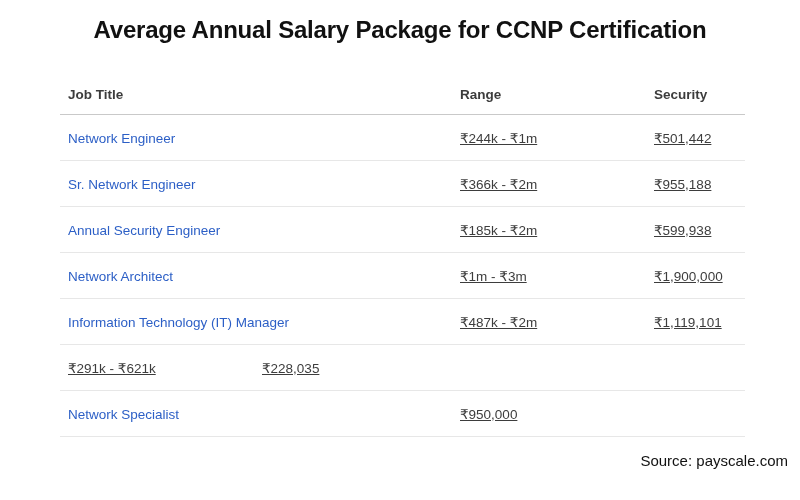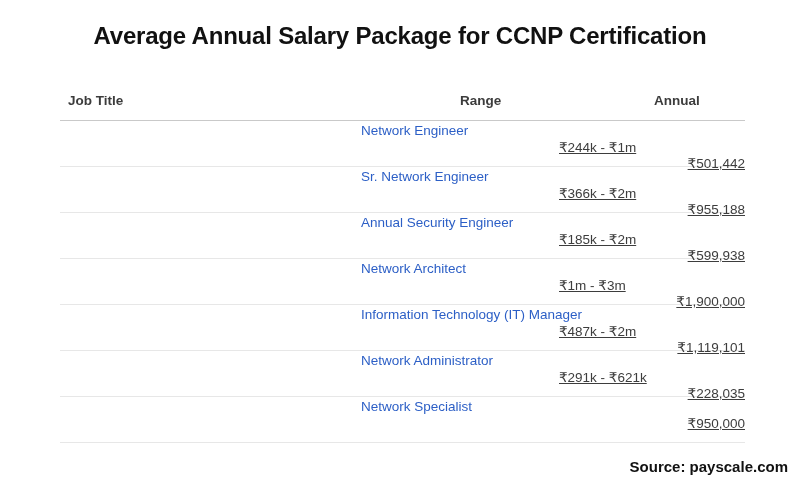--- a/index.html
+++ b/index.html
@@ -7,21 +7,21 @@
     width: 800px; height: 500px;
     background: #ffffff;
     font-family: "Liberation Sans", "DejaVu Sans", sans-serif;
     overflow: hidden;
   }
   .page {
     width: 800px; height: 500px;
     position: relative;
   }
   .title {
-    margin-top: 18px;
+    margin-top: 12px;
     text-align: center;
     font-size: 24px;
     font-weight: bold;
     letter-spacing: -0.2px;
     color: #111111;
     line-height: 36px;
   }
   .table {
     margin: 27px 55px 9px 60px; 
     width: 685px;
@@ -32,24 +32,23 @@
     height: 40px;
     border-bottom: 1px solid #c9c9c9;
   }
   .header-cell {
     font-size: 13.5px;
     font-weight: bold;
     color: #3c3c3c;
   }
   .data-row {
     display: flex;
-    align-items: flex-end;
+    align-items: center;
     height: 46px;
     border-bottom: 1px solid #e7e7e7;
-    flex-direction: column;
   }
   .col-job   { width: 392px; padding-left: 8px; }
   .col-range { width: 194px; padding-left: 8px; }
   .col-avg   { flex: 1;      padding-left: 8px; }
   .job-link {
     font-size: 13.5px;
     color: #2c5fc6;
     text-decoration: none;
     cursor: pointer;
   }
@@ -57,36 +56,35 @@
     font-size: 13.5px;
     color: #3d3d3d;
     text-decoration: underline;
   }
   .source {
     margin-top: 15px;
     padding-right: 12px;
     text-align: right;
     font-size: 15px;
     color: #111111;
-    font-weight: bold;
   }
 </style>
 </head>
 <body>
 
 <div class="page">
 
   <h1 class="title">Average Annual Salary Package for CCNP Certification</h1>
 
   <div class="table">
 
     <div class="header-row">
       <div class="header-cell col-job">Job Title</div>
       <div class="header-cell col-range">Range</div>
-      <div class="header-cell col-avg">Annual</div>
+      <div class="header-cell col-avg">Security</div>
     </div>
 
     <div>
   <div class="data-row">
     <div class="col-job">
       <a class="job-link">Network Engineer</a>
     </div>
     <div class="cell-text col-range">₹244k - ₹1m</div>
     <div class="cell-text col-avg">₹501,442</div>
   </div>
@@ -117,23 +115,20 @@
 
   <div class="data-row">
     <div class="col-job">
       <a class="job-link">Information Technology (IT) Manager</a>
     </div>
     <div class="cell-text col-range">₹487k - ₹2m</div>
     <div class="cell-text col-avg">₹1,119,101</div>
   </div>
 
   <div class="data-row">
-    <div class="col-job">
-      <a class="job-link">Network Administrator</a>
-    </div>
     <div class="cell-text col-range">₹291k - ₹621k</div>
     <div class="cell-text col-avg">₹228,035</div>
   </div>
 
   <div class="data-row">
     <div class="col-job">
       <a class="job-link">Network Specialist</a>
     </div>
     <div class="cell-text col-avg">₹950,000</div>
   </div>

